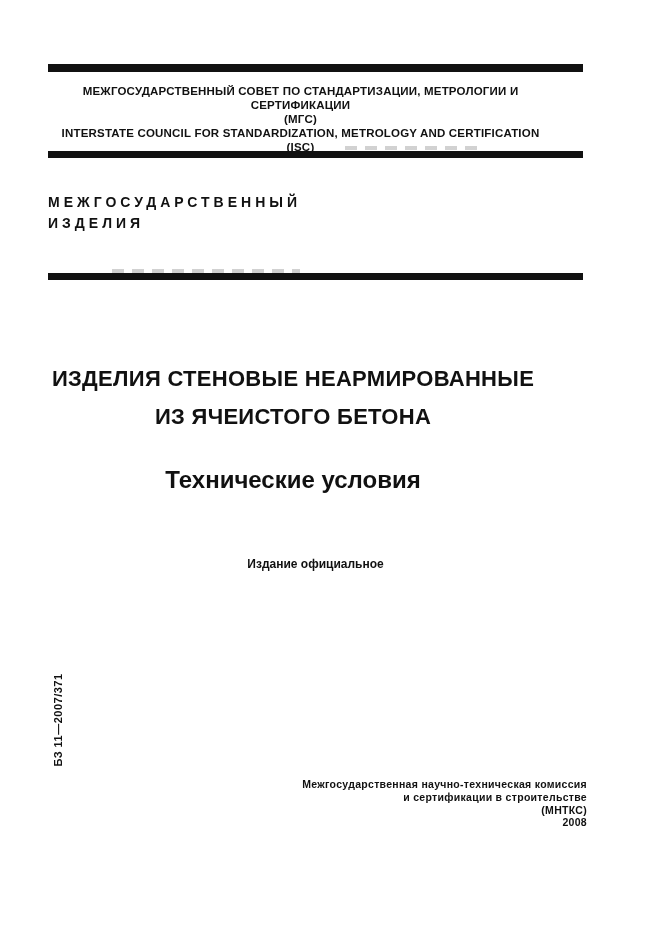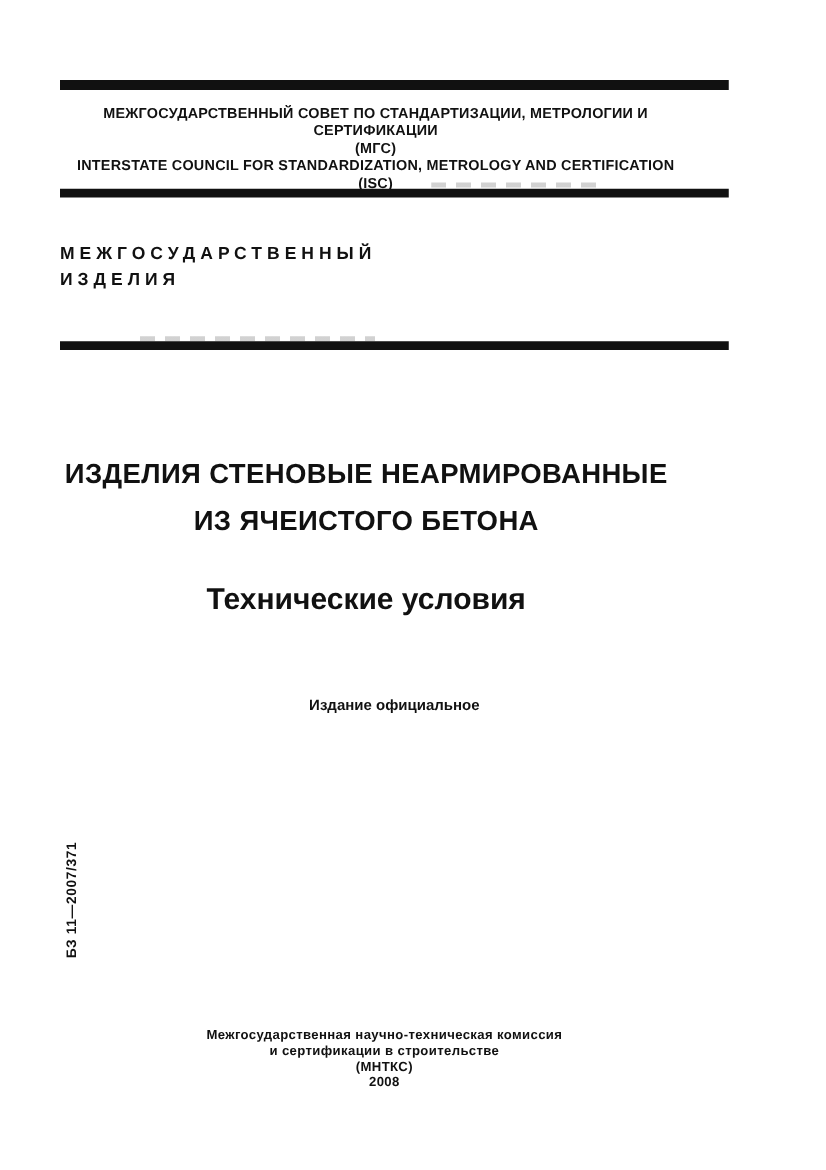--- a/index.html
+++ b/index.html
@@ -82,27 +82,26 @@
     width: 96px;
     text-align: center;
     font-size: 11px;
     letter-spacing: 0.5px;
     white-space: nowrap;
     transform: rotate(-90deg);
     transform-origin: center;
   }
   .pub-footer {
     position: absolute;
-    left: 40px; top: 778px;
+    left: 52px; top: 778px;
     width: 535px;
-    text-align: center;
+    text-align: right;
     font-size: 10.5px;
     line-height: 12.8px;
     letter-spacing: 0.3px;
-    margin-top: 44px;
   }
   .artifact {
     position: absolute;
     height: 4px;
     opacity: 0.45;
     background-image: repeating-linear-gradient(90deg, #9a9a9a 0 12px, transparent 12px 20px);
   }
   .artifact-1 { left: 345px; top: 146px; width: 138px; }
   .artifact-2 { left: 112px; top: 269px; width: 188px; }
 </style>

